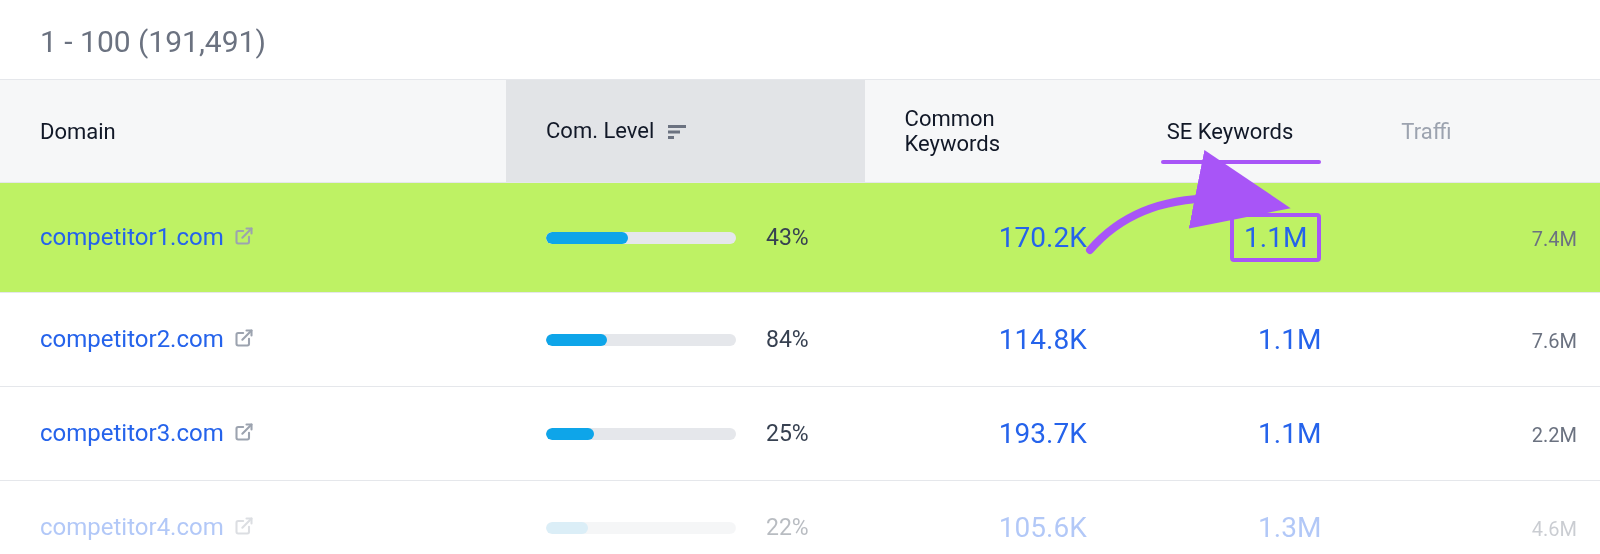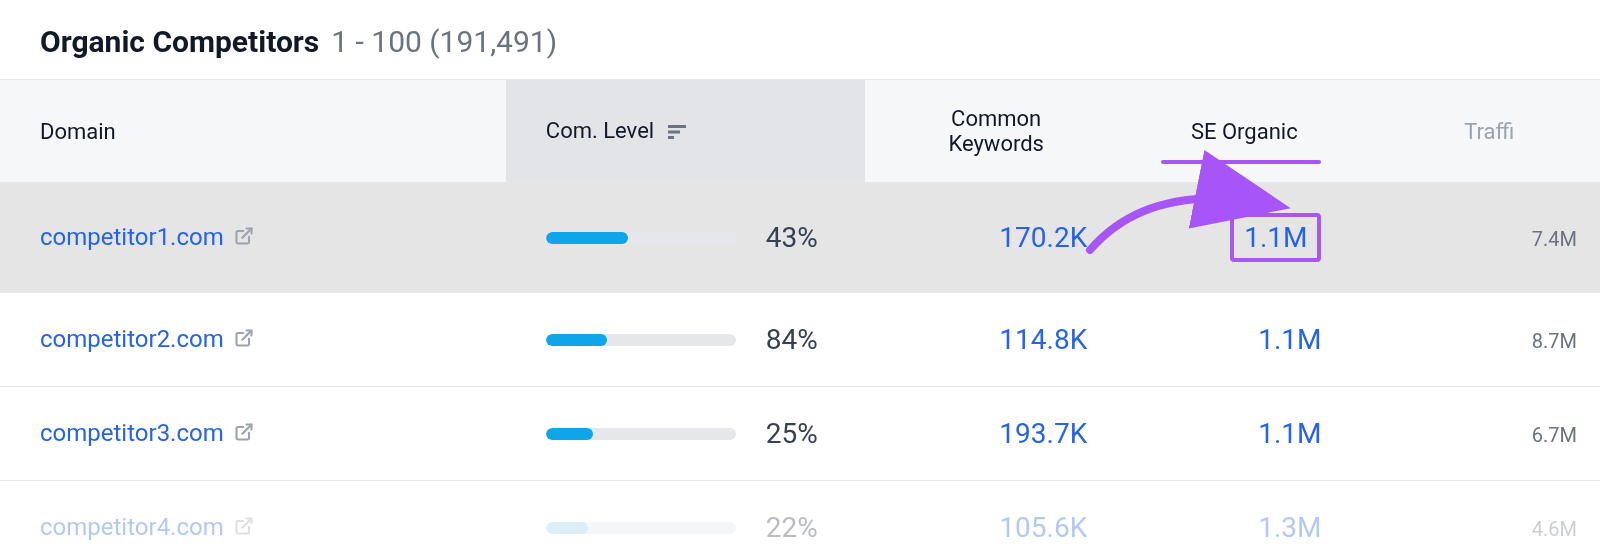--- a/index.html
+++ b/index.html
@@ -43,41 +43,41 @@
       padding: 26px 40px;
       font-size: 22px;
       font-weight: 400;
       color: #111827;
       position: relative;
     }
     .th.sorted {
       background: #e2e4e7;
     }
     .th.right {
-      text-align: center;
+      text-align: left;
     }
     .sort-icon {
       display: inline-block;
       margin-left: 8px;
       vertical-align: middle;
     }
     .underline-accent {
       position: absolute;
       left: 40px;
       right: 40px;
       bottom: 18px;
       height: 4px;
       background: #a855f7;
       border-radius: 2px;
     }
     .tbody-row {
       border-bottom: 1px solid #e5e7eb;
     }
     .tbody-row.hovered {
-      background: #e5e5e5;
+      background: #bef264;
     }
     .td {
       padding: 30px 40px;
       font-size: 24px;
       vertical-align: middle;
     }
     .td.right {
       text-align: right;
     }
     .domain-link {
@@ -102,21 +102,21 @@
       background: #e5e7eb;
       border-radius: 6px;
       overflow: hidden;
     }
     .progress-fill {
       height: 100%;
       background: #0ea5e9;
       border-radius: 6px;
     }
     .percent {
-      font-size: 28px;
+      font-size: 23px;
       color: #374151;
     }
     .link-val {
       color: #2563eb;
       font-size: 28px;
     }
     .muted-val {
       color: #6b7280;
       font-size: 20px;
     }
@@ -145,21 +145,20 @@
       position: absolute;
       top: 150px;
       left: 1070px;
       pointer-events: none;
     }
   </style>
 </head>
 <body>
 
 <div class="header">
-  <span class="header-title">Organic Competitors</span>
   <span class="header-range">1 - 100 (191,491)</span>
 </div>
 
 <table class="table">
   <thead>
     <tr class="thead-row">
       <th class="th col-domain">
         <span>Domain</span>
       </th>
       <th class="th col-com sorted">
@@ -169,21 +168,21 @@
             <rect x="0" y="0" width="18" height="3" fill="#6b7280"></rect>
             <rect x="0" y="5.5" width="12" height="3" fill="#6b7280"></rect>
             <rect x="0" y="11" width="6" height="3" fill="#6b7280"></rect>
           </svg>
         </span>
       </th>
       <th class="th col-common right">
         <span>Common Keywords</span>
       </th>
       <th class="th col-se right" style="position:relative;">
-        <span>SE Organic</span>
+        <span>SE Keywords</span>
         <span class="underline-accent" style="left:auto; right:40px; width:160px;"></span>
       </th>
       <th class="th col-traffic right">
         <span>Traffi</span>
       </th>
     </tr>
   </thead>
   <tbody id="tbody">
   <tr class="tbody-row hovered">
         <td class="td col-domain"><a class="domain-link" href="#">competitor1.com</a><span class="ext-icon"><svg width="20" height="20" viewBox="0 0 24 24" fill="none" stroke="currentColor" stroke-width="2.5" stroke-linecap="round" stroke-linejoin="round">
@@ -212,39 +211,39 @@
         <td class="td col-com">
           <div class="com-level-cell">
             <div class="progress-track">
               <div class="progress-fill" style="width: 32%;"></div>
             </div>
             <span class="percent">84%</span>
           </div>
         </td>
         <td class="td col-common right"><span class="link-val">114.8K</span></td>
         <td class="td col-se right"><span class="link-val">1.1M</span></td>
-        <td class="td col-traffic right"><span class="muted-val">8.7M</span></td>
+        <td class="td col-traffic right"><span class="muted-val">7.6M</span></td>
       </tr>
       <tr class="tbody-row">
         <td class="td col-domain"><a class="domain-link" href="#">competitor3.com</a><span class="ext-icon"><svg width="20" height="20" viewBox="0 0 24 24" fill="none" stroke="currentColor" stroke-width="2.5" stroke-linecap="round" stroke-linejoin="round">
               <path d="M18 13v6a2 2 0 0 1-2 2H5a2 2 0 0 1-2-2V8a2 2 0 0 1 2-2h6"></path>
               <polyline points="15 3 21 3 21 9"></polyline>
               <line x1="10" y1="14" x2="21" y2="3"></line>
             </svg></span></td>
         <td class="td col-com">
           <div class="com-level-cell">
             <div class="progress-track">
               <div class="progress-fill" style="width: 25%;"></div>
             </div>
             <span class="percent">25%</span>
           </div>
         </td>
         <td class="td col-common right"><span class="link-val">193.7K</span></td>
         <td class="td col-se right"><span class="link-val">1.1M</span></td>
-        <td class="td col-traffic right"><span class="muted-val">6.7M</span></td>
+        <td class="td col-traffic right"><span class="muted-val">2.2M</span></td>
       </tr>
       <tr class="tbody-row fade-row">
         <td class="td col-domain"><a class="domain-link" href="#">competitor4.com</a><span class="ext-icon"><svg width="20" height="20" viewBox="0 0 24 24" fill="none" stroke="currentColor" stroke-width="2.5" stroke-linecap="round" stroke-linejoin="round">
               <path d="M18 13v6a2 2 0 0 1-2 2H5a2 2 0 0 1-2-2V8a2 2 0 0 1 2-2h6"></path>
               <polyline points="15 3 21 3 21 9"></polyline>
               <line x1="10" y1="14" x2="21" y2="3"></line>
             </svg></span></td>
         <td class="td col-com">
           <div class="com-level-cell">
             <div class="progress-track">

